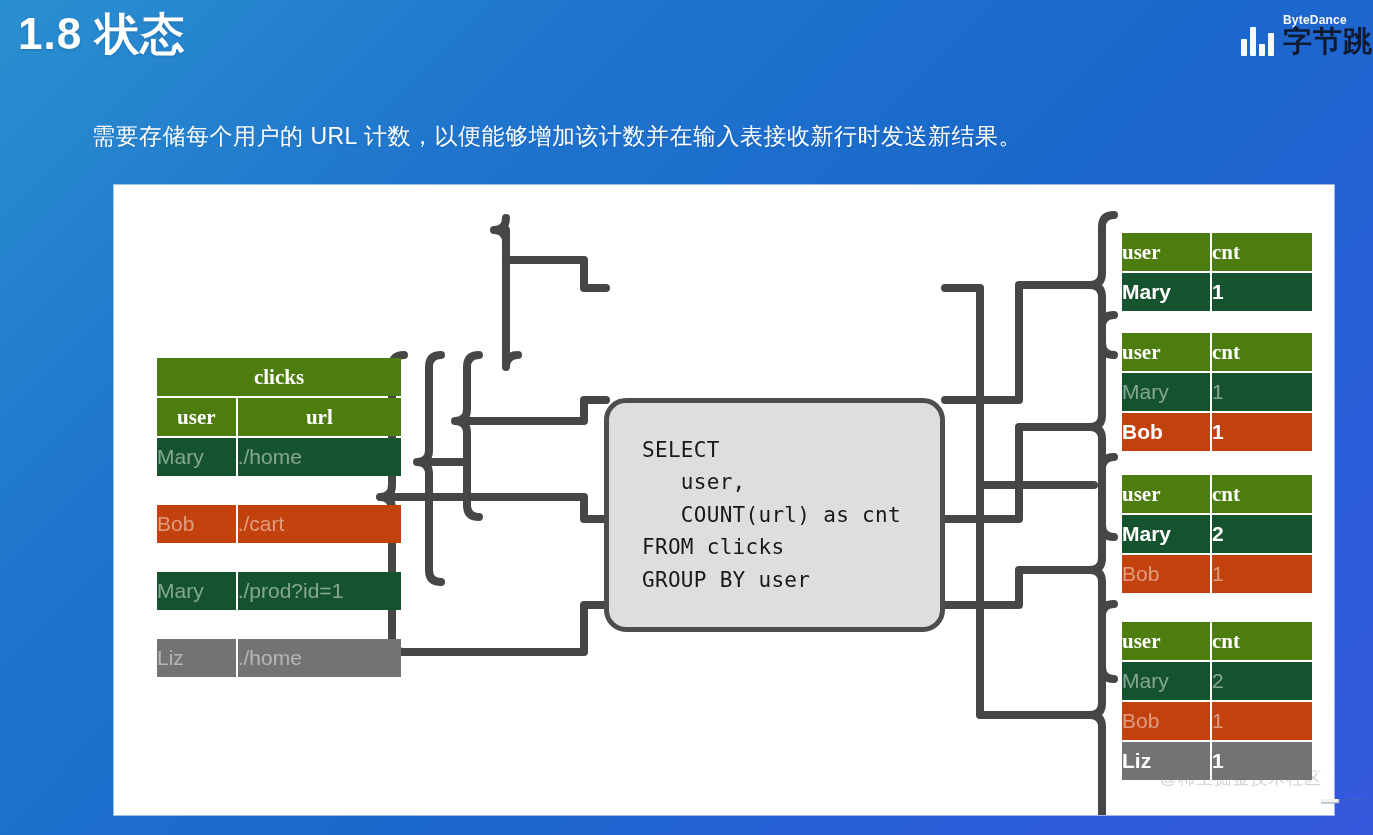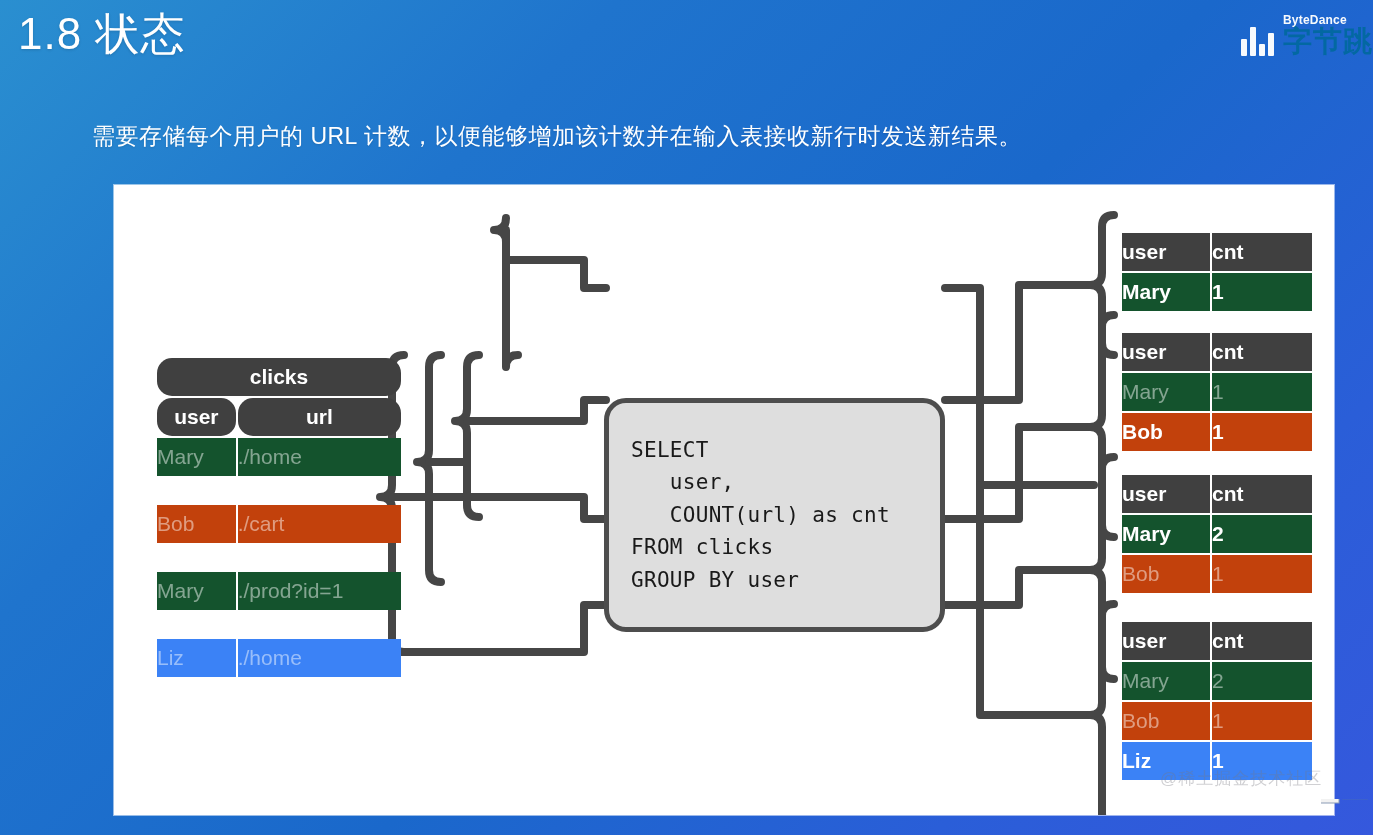--- a/index.html
+++ b/index.html
@@ -6,38 +6,38 @@
   html, body { width: 1373px; height: 835px; overflow: hidden; }
   body {
     font-family: "Liberation Sans", "DejaVu Sans", sans-serif;
     background: linear-gradient(135deg, #2a8fd0 0%, #1f74cd 28%, #1a68cb 55%, #2a5ed8 80%, #3558dd 100%);
     position: relative;
   }
 
   
   #slide-title {
     position: absolute; left: 18px; top: 8px;
-    font-size: 44px; font-weight: 400; color: #ffffff;
+    font-size: 44px; font-weight: 700; color: #ffffff;
     letter-spacing: 1px; line-height: 1.2;
     text-shadow: 0 1px 3px rgba(0,0,0,.15);
   }
   #brand-logo {
     position: absolute; right: 0px; top: 14px;
     display: flex; align-items: flex-end; gap: 9px;
     opacity: .97;
   }
   #brand-bars { display: flex; align-items: flex-end; gap: 3px; height: 30px; }
   #brand-bars i { display: block; width: 6px; background: #fff; border-radius: 1px; }
   #brand-bars i:nth-child(1){ height: 17px; }
   #brand-bars i:nth-child(2){ height: 29px; }
   #brand-bars i:nth-child(3){ height: 12px; }
   #brand-bars i:nth-child(4){ height: 23px; }
   .brand-text { display: flex; flex-direction: column; align-items: flex-start; }
   .brand-en { font-size: 12px; font-weight: bold; color: #fff; letter-spacing: .2px; line-height: 1; }
-  .brand-cn { font-size: 29px; font-weight: bold; color: #0369a1; line-height: 1.05; letter-spacing: 1px; white-space: nowrap; }
+  .brand-cn { font-size: 29px; font-weight: bold; color: #0f172a; line-height: 1.05; letter-spacing: 1px; white-space: nowrap; }
 
   #subtitle {
     position: absolute; left: 92px; top: 121px; width: 1300px;
     font-size: 23px; color: #ffffff; letter-spacing: .5px;
     white-space: nowrap;
     text-shadow: 0 1px 2px rgba(0,0,0,.12);
   }
 
   
   #diagram-panel {
@@ -52,25 +52,25 @@
   
   .tbl { position: absolute; border-collapse: separate; border-spacing: 2px; }
   .tbl td, .tbl th { padding: 0; }
 
   .cell {
     height: 38px; line-height: 38px;
     font-size: 21px; font-weight: bold;
     color: #ffffff; text-align: left; padding-left: 9px;
     white-space: nowrap; overflow: hidden;
   }
-  .hdr { background: #404040; font-weight: bold; }
-  .hdr.center { text-align: center; padding-left: 0; border-radius: 15px; }
+  .hdr { background: #4d7c0f; font-weight: bold; font-family: Liberation Serif, serif; }
+  .hdr.center { text-align: center; padding-left: 0; }
   .green  { background: #14532d; }
   .blue   { background: #c2410c; }
-  .pink   { background: #3b82f6; }
+  .pink   { background: #737373; }
   .dim    { color: rgba(255,255,255,.48); font-weight: 400; }
   .strong { color: #ffffff; font-weight: bold; }
 
   
   #clicks-table { left: 41px; top: 171px; }
   #clicks-table .c-user { width: 78px; }
   #clicks-table .c-url  { width: 162px; }
   #clicks-table .spacer-row td { height: 25px; background: transparent; }
   #clicks-table .title-cell { width: 244px; }
   #clicks-table .cell { font-size: 21px; font-weight: 400; }
@@ -89,21 +89,21 @@
     position: absolute; left: 490px; top: 213px;
     width: 341px; height: 234px;
     background: #dedede;
     border: 5px solid #4d4d4d;
     border-radius: 22px;
     display: flex; align-items: center;
   }
   #sql-code {
     font-family: "DejaVu Sans Mono", "Liberation Mono", monospace;
     font-size: 21px; line-height: 1.55; color: #191919;
-    white-space: pre; padding-left: 22px; letter-spacing: .3px;
+    white-space: pre; padding-left: 22px; letter-spacing: .3px; margin-left: 11px;
   }
 
   
   #watermark {
     position: absolute; left: 1046px; top: 582px;
     font-size: 17px; color: rgba(120,120,130,.35);
     letter-spacing: 1px; white-space: nowrap;
   }
 
   

